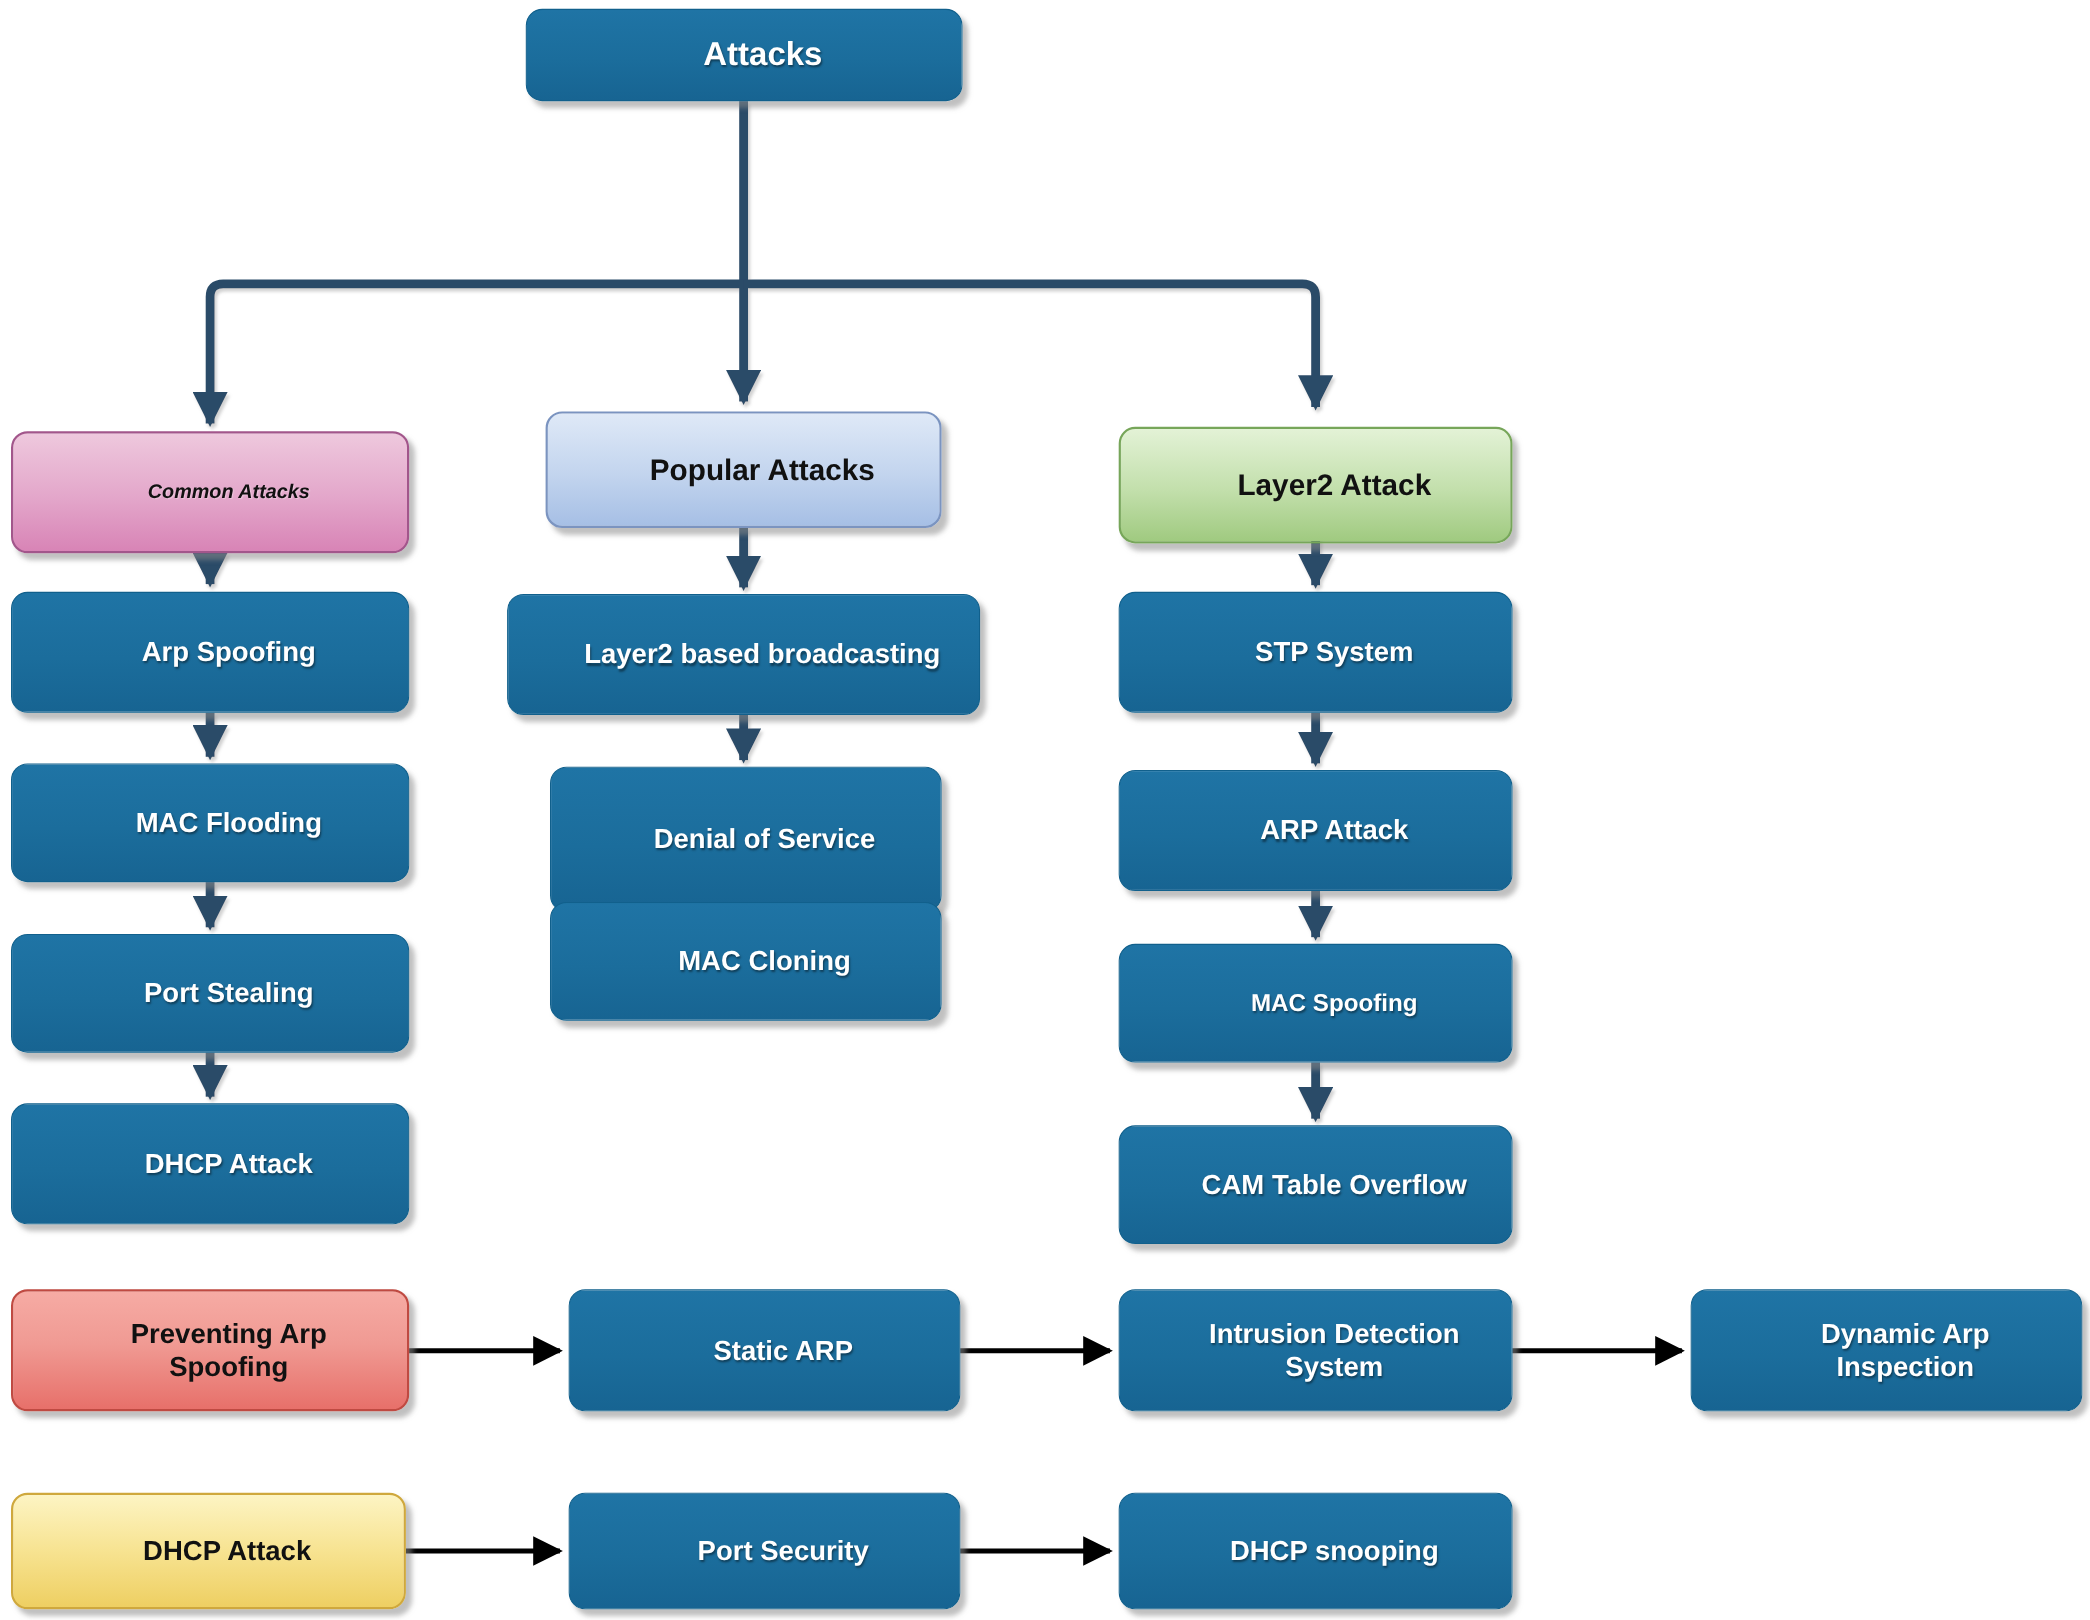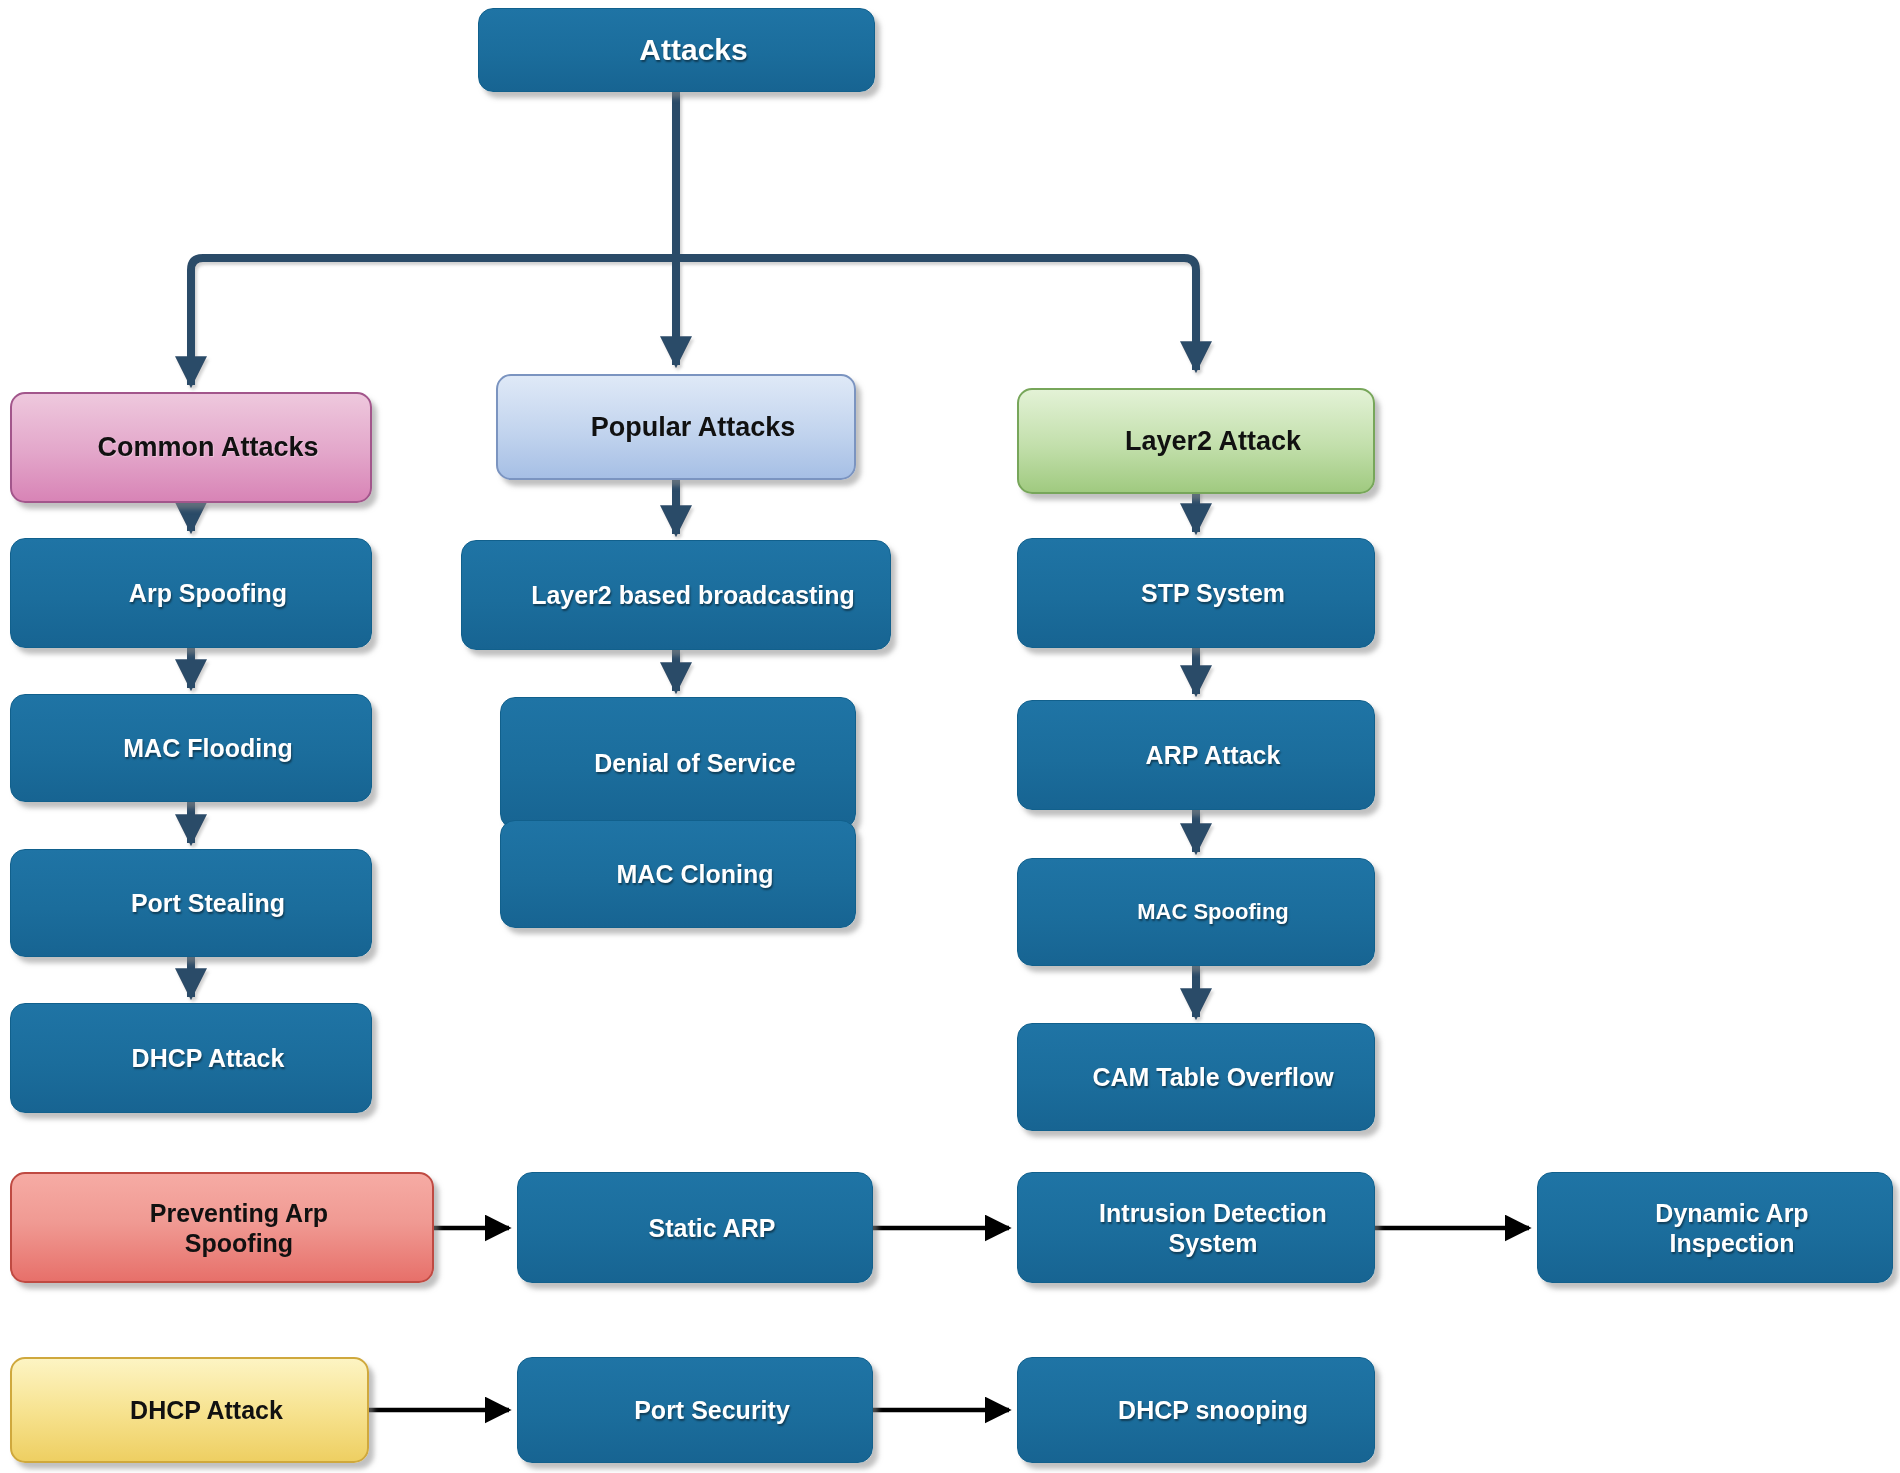--- a/index.html
+++ b/index.html
@@ -29,22 +29,23 @@
     color:#ffffff;
     font-size:25px;
     text-shadow:1px 2px 2px rgba(0,0,0,0.45);
   }
   .teal-top{font-size:30px;}
   .small-label{font-size:22px;}
   .pink{
     background:linear-gradient(180deg,#eec8dd 0%,#e3a6ca 55%,#d884b6 100%);
     border:2px solid #a2568b;
     color:#111111;
-    font-size:27px;
+    font-size:18px;
     text-shadow:1px 1px 1px rgba(255,255,255,0.35);
+    font-style:italic;
   }
   .blue{
     background:linear-gradient(180deg,#dfe9f7 0%,#c2d4ee 55%,#a6bfe5 100%);
     border:2px solid #7b94c0;
     color:#111111;
     font-size:27px;
   }
   .green{
     background:linear-gradient(180deg,#e3f2d6 0%,#c2df ab 55%,#a0ca80 100%);
     background:linear-gradient(180deg,#e3f2d6 0%,#c2dfab 55%,#a0ca80 100%);
@@ -157,21 +158,21 @@
   <div class="node teal" style="left:1017px;top:700px;width:358px;height:110px">
     <span class="lbl">ARP Attack</span>
   </div>
   <div class="node teal small-label" style="left:1017px;top:858px;width:358px;height:108px">
     <span class="lbl">MAC Spoofing</span>
   </div>
   <div class="node teal" style="left:1017px;top:1023px;width:358px;height:108px">
     <span class="lbl">CAM Table Overflow</span>
   </div>
 
-  <div class="node red two-line" style="left:10px;top:1172px;width:424px;height:111px">
+  <div class="node red two-line" style="left:10px;top:1172px;width:362px;height:111px">
     <span class="lbl">Preventing Arp Spoofing</span>
   </div>
   <div class="node teal" style="left:517px;top:1172px;width:356px;height:111px">
     <span class="lbl">Static ARP</span>
   </div>
   <div class="node teal two-line" style="left:1017px;top:1172px;width:358px;height:111px">
     <span class="lbl">Intrusion Detection System</span>
   </div>
   <div class="node teal two-line" style="left:1537px;top:1172px;width:356px;height:111px">
     <span class="lbl">Dynamic Arp Inspection</span>

